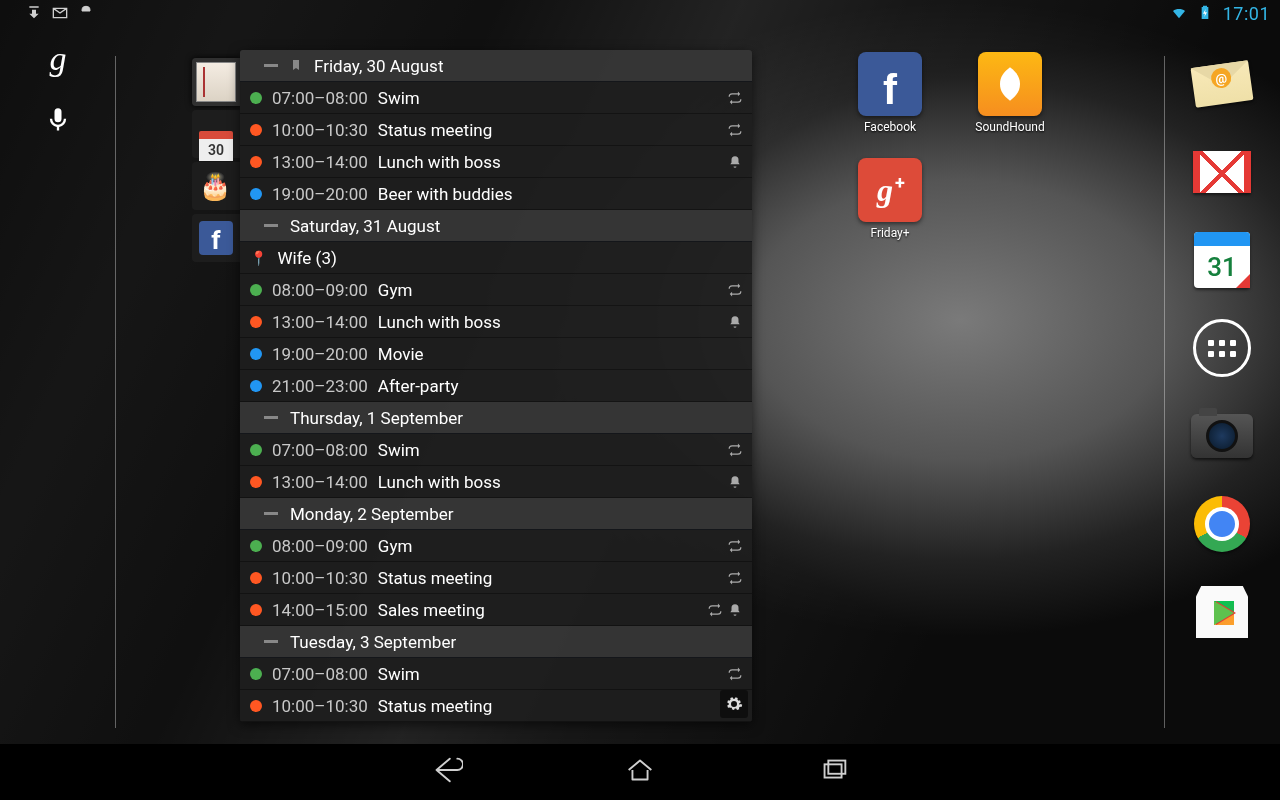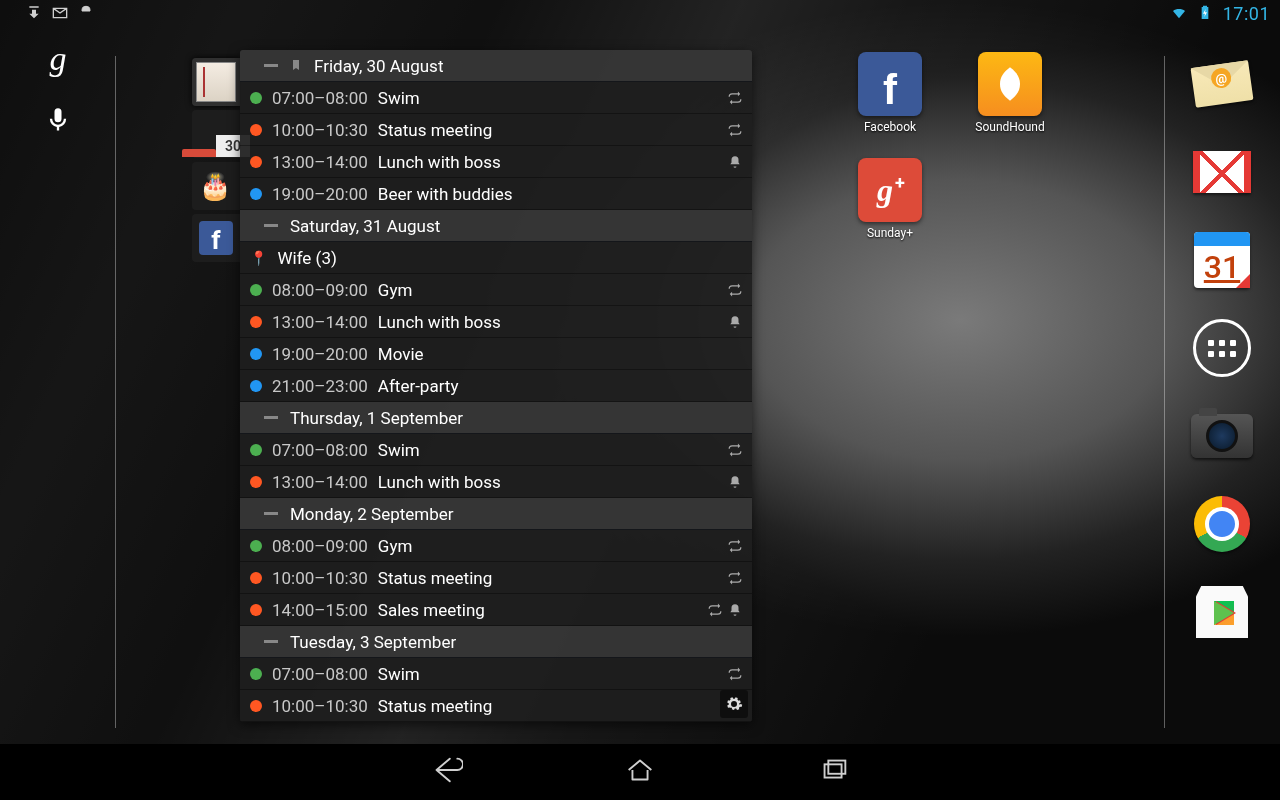--- a/index.html
+++ b/index.html
@@ -39,21 +39,21 @@
   .widget-area { position:absolute; left:192px; top:50px; }
   .tabs { position:absolute; left:0; top:8px; display:flex; flex-direction:column; gap:4px; }
   .tab {
     width:48px; height:48px; border-radius:4px 0 0 4px;
     background:rgba(30,30,30,.85); display:flex; align-items:center; justify-content:center;
     font-size:20px; cursor:pointer;
   }
   .tab.active { background:rgba(50,50,50,.95); box-shadow:0 0 6px #000; }
   .tab-notepad { background:linear-gradient(#f4ece2,#dcd3c5); border:1px solid #888; position:relative;}
   .tab-notepad::before{content:"";position:absolute;left:6px;top:4px;bottom:4px;width:2px;background:#a33;}
-  .tab-cal { color:#fff; display:flex; align-items:flex-end; justify-content:center; line-height:1;margin-top:24px;}
+  .tab-cal { color:#fff; display:flex; flex-direction:column; align-items:flex-start; justify-content:center; line-height:1;margin-top:24px;}
   .tab-cal .hdr{width:34px;height:8px;background:#d84b3a;border-radius:2px 2px 0 0;}
   .tab-cal .num{width:34px;height:22px;background:#eee;color:#333;font-size:14px;display:flex;align-items:center;justify-content:center;font-weight:600;}
   .tab-cake { font-size:26px; }
   .tab-fb {
     width:34px;height:34px;background:#3b5998;color:#fff;display:flex;align-items:flex-end;justify-content:center;font-weight:700;font-size:26px;border-radius:4px;
   }
 
   
   .cal-widget {
     position:absolute; left:48px; top:0; width:512px; height:672px;
@@ -100,21 +100,21 @@
   .dock{ position:absolute; right:26px; top:52px; display:flex; flex-direction:column; gap:24px; align-items:center;}
   .dock-item{ width:64px;height:64px;display:flex;align-items:center;justify-content:center;cursor:pointer;}
   .envelope-y{width:58px;height:40px;background:linear-gradient(#f8e9b8,#efe0a8);position:relative;border-radius:2px;box-shadow:0 2px 3px rgba(0,0,0,.5);transform:rotate(-8deg);}
   .envelope-y::before{content:"";position:absolute;left:0;right:0;top:0;height:0;border-left:29px solid transparent;border-right:29px solid transparent;border-top:22px solid #f3e3af;filter:brightness(.95);}
   .envelope-y .at{position:absolute;left:50%;top:4px;transform:translateX(-50%);width:20px;height:20px;background:#f5a623;border-radius:50%;color:#fff;font-size:13px;display:flex;align-items:center;justify-content:center;font-weight:700;}
   .gmail{width:58px;height:42px;background:#fff;position:relative;border-radius:2px;box-shadow:0 2px 3px rgba(0,0,0,.5);}
   .gmail::before{content:"";position:absolute;inset:0;background:linear-gradient(135deg,transparent 49%,#e53935 49% 55%,transparent 55%),linear-gradient(-135deg,transparent 49%,#e53935 49% 55%,transparent 55%);}
   .gmail::after{content:"";position:absolute;left:0;top:0;bottom:0;width:7px;background:#e53935;box-shadow:51px 0 0 #e53935;}
   .cal31{width:56px;height:56px;background:#fff;border-radius:4px;position:relative;box-shadow:0 2px 3px rgba(0,0,0,.5);display:flex;flex-direction:column;}
   .cal31 .top{height:14px;background:#2196f3;border-radius:4px 4px 0 0;}
-  .cal31 .n{flex:1;display:flex;align-items:center;justify-content:center;color:#c2410c;font-size:32px;font-weight:500;text-decoration:underline;}
+  .cal31 .n{flex:1;display:flex;align-items:center;justify-content:center;color:#15803d;font-size:26px;font-weight:500;}
   .cal31 .corner{position:absolute;right:0;bottom:0;width:0;height:0;border-left:14px solid transparent;border-bottom:14px solid #e53935;transform:rotate(0);}
   .apps-circle{width:58px;height:58px;border:3px solid #fff;border-radius:50%;display:grid;grid-template-columns:repeat(3,6px);grid-template-rows:repeat(2,6px);gap:5px;align-content:center;justify-content:center;}
   .apps-circle i{background:#fff;border-radius:1px;}
   .camera{width:62px;height:44px;background:linear-gradient(#555,#333);border-radius:6px;position:relative;box-shadow:0 2px 3px rgba(0,0,0,.6);}
   .camera::before{content:"";position:absolute;left:50%;top:50%;transform:translate(-50%,-50%);width:26px;height:26px;border-radius:50%;background:radial-gradient(circle,#1e3a5f,#0a1929);border:3px solid #111;}
   .camera::after{content:"";position:absolute;left:8px;top:-6px;width:18px;height:8px;background:#444;border-radius:2px 2px 0 0;}
   .chrome{width:56px;height:56px;border-radius:50%;background:conic-gradient(#ea4335 0 120deg,#34a853 120deg 240deg,#fbbc05 240deg 360deg);position:relative;box-shadow:0 2px 3px rgba(0,0,0,.5);}
   .chrome::before{content:"";position:absolute;left:50%;top:50%;transform:translate(-50%,-50%);width:26px;height:26px;border-radius:50%;background:#4285f4;border:4px solid #fff;}
   .play{width:52px;height:52px;background:#fafafa;position:relative;box-shadow:0 2px 3px rgba(0,0,0,.5);clip-path:polygon(10% 0,90% 0,100% 20%,100% 100%,0 100%,0 20%);}
   .play::before{content:"";position:absolute;left:50%;top:52%;transform:translate(-40%,-50%);width:0;height:0;border-top:12px solid transparent;border-bottom:12px solid transparent;border-left:20px solid;border-image:linear-gradient(135deg,#00c853,#f44336,#ffca28,#2196f3) 1;}
@@ -382,21 +382,21 @@
           <path d="M12 2c4 3 6 6 6 10s-2 7-6 10c-4-3-6-6-6-10s2-7 6-10z" fill="#fff"></path>
         </svg>
     </div>
     <div class="label">SoundHound</div>
   </div>
   <div class="home-icon">
     <div class="sq gp">
         <span>g</span>
         <sup>+</sup>
       </div>
-    <div class="label">Sunday+</div>
+    <div class="label">Friday+</div>
   </div>
 </div>
 
 <div class="dock">
   <div class="dock-item">
       <div class="envelope-y">
         <div class="at">@</div>
       </div>
     </div>
   <div class="dock-item">

